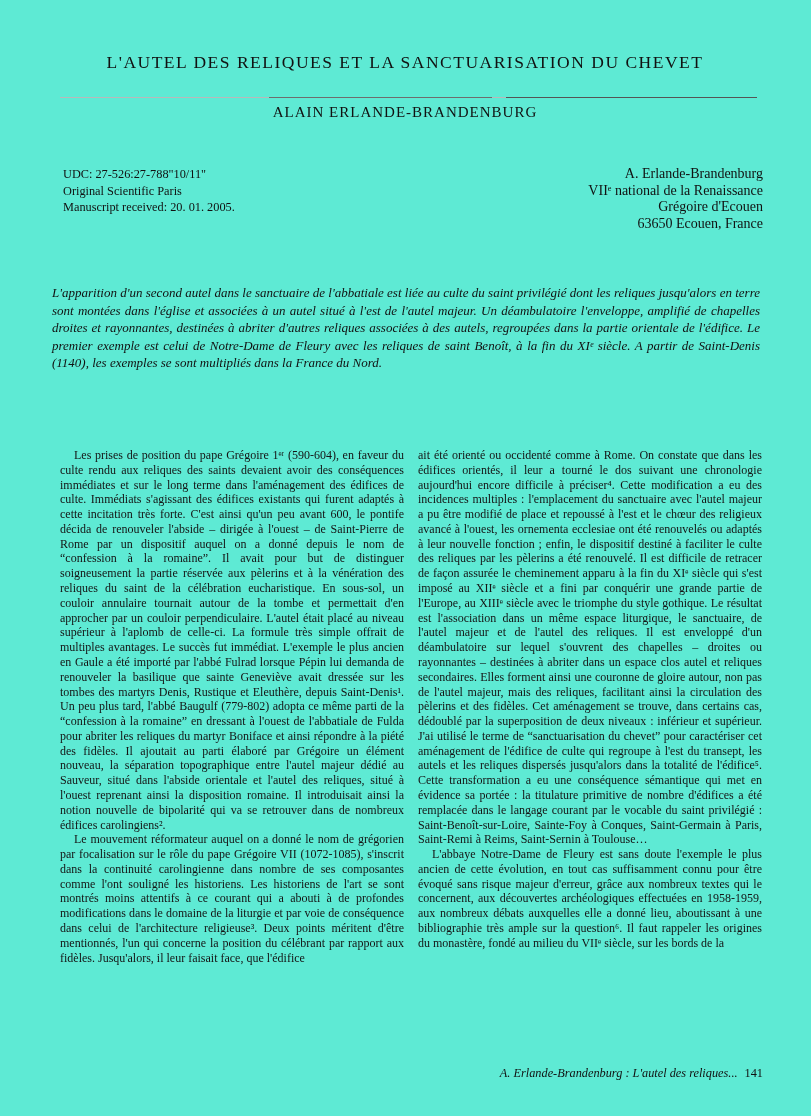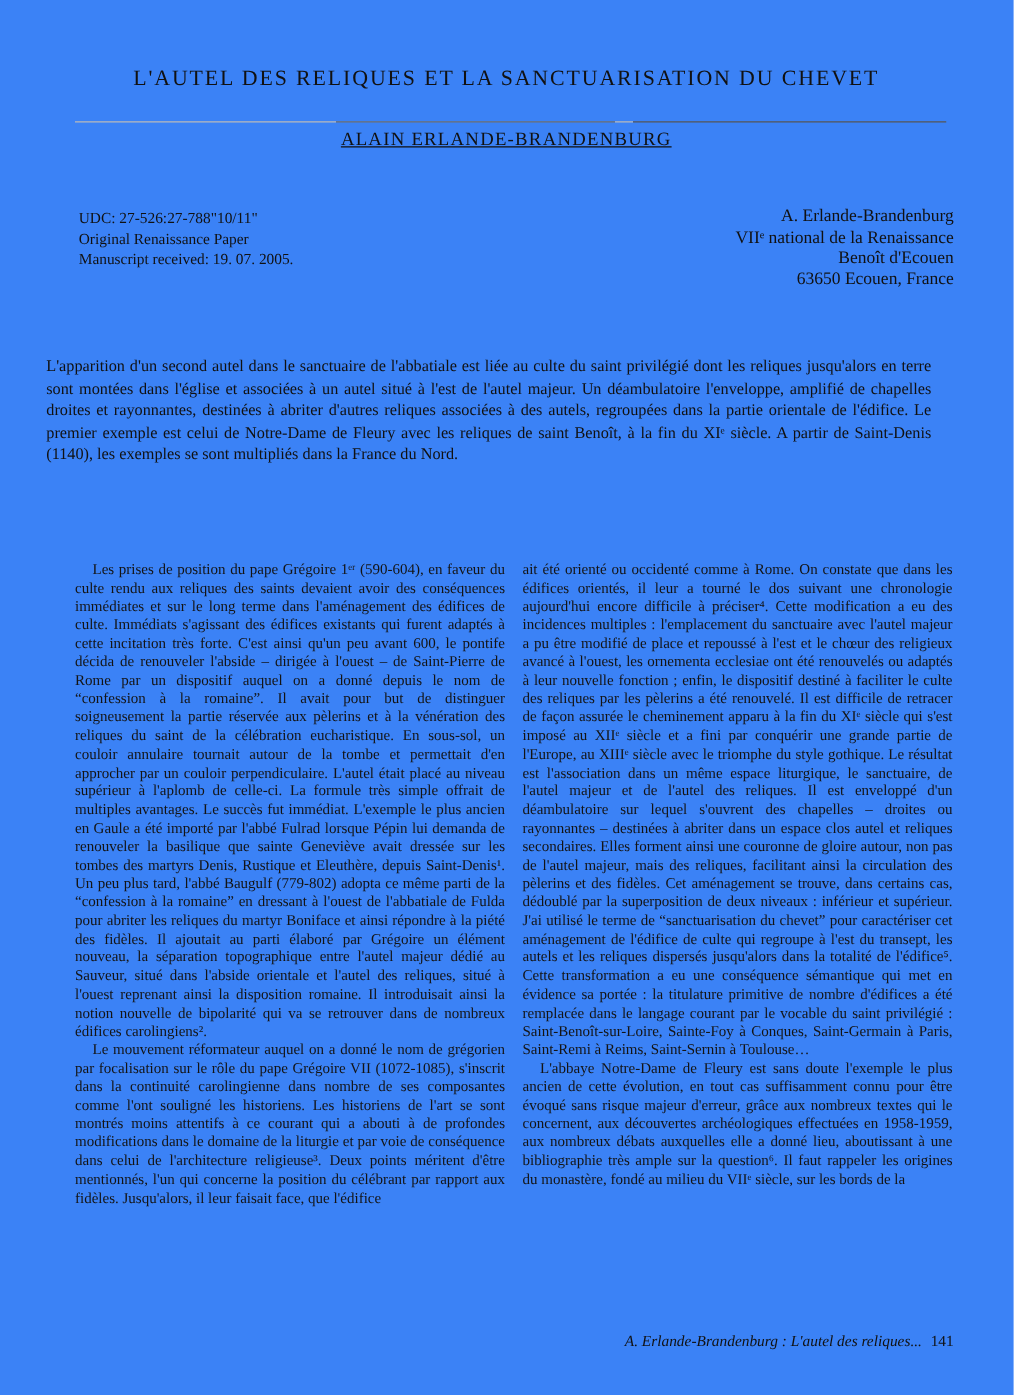--- a/index.html
+++ b/index.html
@@ -4,21 +4,21 @@
 <style>
   html, body {
     margin: 0;
     padding: 0;
     background: #ffffff;
   }
   .page {
     position: relative;
     width: 811px;
     height: 1116px;
-    background: #3b82f6;
+    background: #5eead4;
     font-family: "Liberation Serif", "DejaVu Serif", serif;
     color: #1a1a1a;
     overflow: hidden;
   }
   .title {
     position: absolute;
     left: 55px;
     top: 52px;
     width: 700px;
     text-align: center;
@@ -59,23 +59,24 @@
     right: 48px;
     top: 166px;
     width: 320px;
     text-align: right;
     font-size: 14px;
     line-height: 16.5px;
     color: #111;
   }
   .abstract {
     position: absolute;
-    left: 37px;
+    left: 52px;
     top: 284px;
     width: 708px;
+    font-style: italic;
     font-size: 13px;
     line-height: 17.6px;
     text-align: justify;
     color: #111;
   }
   .col {
     position: absolute;
     top: 448px;
     width: 344px;
     font-size: 12px;
@@ -100,32 +101,32 @@
 </style>
 </head>
 <body>
 
 <div class="page">
 
   <h1 class="title" style="margin:0;">L'AUTEL DES RELIQUES ET LA SANCTUARISATION DU CHEVET</h1>
 
   <div class="title-rule"></div>
 
-  <h2 class="author" style="margin:0; font-weight:normal;text-decoration:underline;">ALAIN ERLANDE-BRANDENBURG</h2>
+  <h2 class="author" style="margin:0; font-weight:normal;">ALAIN ERLANDE-BRANDENBURG</h2>
 
   <div class="meta-left">
     <div>UDC: 27-526:27-788"10/11"</div>
-    <div>Original Renaissance Paper</div>
-    <div>Manuscript received: 19. 07. 2005.</div>
+    <div>Original Scientific Paris</div>
+    <div>Manuscript received: 20. 01. 2005.</div>
   </div>
 
   <div class="meta-right">
     <div>A. Erlande-Brandenburg</div>
     <div>VIIᵉ national de la Renaissance</div>
-    <div>Benoît d'Ecouen</div>
+    <div>Grégoire d'Ecouen</div>
     <div>63650 Ecouen, France</div>
   </div>
 
   <div class="abstract">L'apparition d'un second autel dans le sanctuaire de l'abbatiale est liée au culte du saint privilégié dont les reliques jusqu'alors en terre sont montées dans l'église et associées à un autel situé à l'est de l'autel majeur. Un déambulatoire l'enveloppe, amplifié de chapelles droites et rayonnantes, destinées à abriter d'autres reliques associées à des autels, regroupées dans la partie orientale de l'édifice. Le premier exemple est celui de Notre-Dame de Fleury avec les reliques de saint Benoît, à la fin du XIᵉ siècle. A partir de Saint-Denis (1140), les exemples se sont multipliés dans la France du Nord.</div>
 
   <div class="col col-left">
     <p class="indent">Les prises de position du pape Grégoire 1ᵉʳ (590-604), en faveur du culte rendu aux reliques des saints devaient avoir des conséquences immédiates et sur le long terme dans l'aménagement des édifices de culte. Immédiats s'agissant des édifices existants qui furent adaptés à cette incitation très forte. C'est ainsi qu'un peu avant 600, le pontife décida de renouveler l'abside – dirigée à l'ouest – de Saint-Pierre de Rome par un dispositif auquel on a donné depuis le nom de “confession à la romaine”. Il avait pour but de distinguer soigneusement la partie réservée aux pèlerins et à la vénération des reliques du saint de la célébration eucharistique. En sous-sol, un couloir annulaire tournait autour de la tombe et permettait d'en approcher par un couloir perpendiculaire. L'autel était placé au niveau supérieur à l'aplomb de celle-ci. La formule très simple offrait de multiples avantages. Le succès fut immédiat. L'exemple le plus ancien en Gaule a été importé par l'abbé Fulrad lorsque Pépin lui demanda de renouveler la basilique que sainte Geneviève avait dressée sur les tombes des martyrs Denis, Rustique et Eleuthère, depuis Saint-Denis¹. Un peu plus tard, l'abbé Baugulf (779-802) adopta ce même parti de la “confession à la romaine” en dressant à l'ouest de l'abbatiale de Fulda pour abriter les reliques du martyr Boniface et ainsi répondre à la piété des fidèles. Il ajoutait au parti élaboré par Grégoire un élément nouveau, la séparation topographique entre l'autel majeur dédié au Sauveur, situé dans l'abside orientale et l'autel des reliques, situé à l'ouest reprenant ainsi la disposition romaine. Il introduisait ainsi la notion nouvelle de bipolarité qui va se retrouver dans de nombreux édifices carolingiens².</p>
     <p class="indent">Le mouvement réformateur auquel on a donné le nom de grégorien par focalisation sur le rôle du pape Grégoire VII (1072-1085), s'inscrit dans la continuité carolingienne dans nombre de ses composantes comme l'ont souligné les historiens. Les historiens de l'art se sont montrés moins attentifs à ce courant qui a abouti à de profondes modifications dans le domaine de la liturgie et par voie de conséquence dans celui de l'architecture religieuse³. Deux points méritent d'être mentionnés, l'un qui concerne la position du célébrant par rapport aux fidèles. Jusqu'alors, il leur faisait face, que l'édifice</p>
   </div>
 

